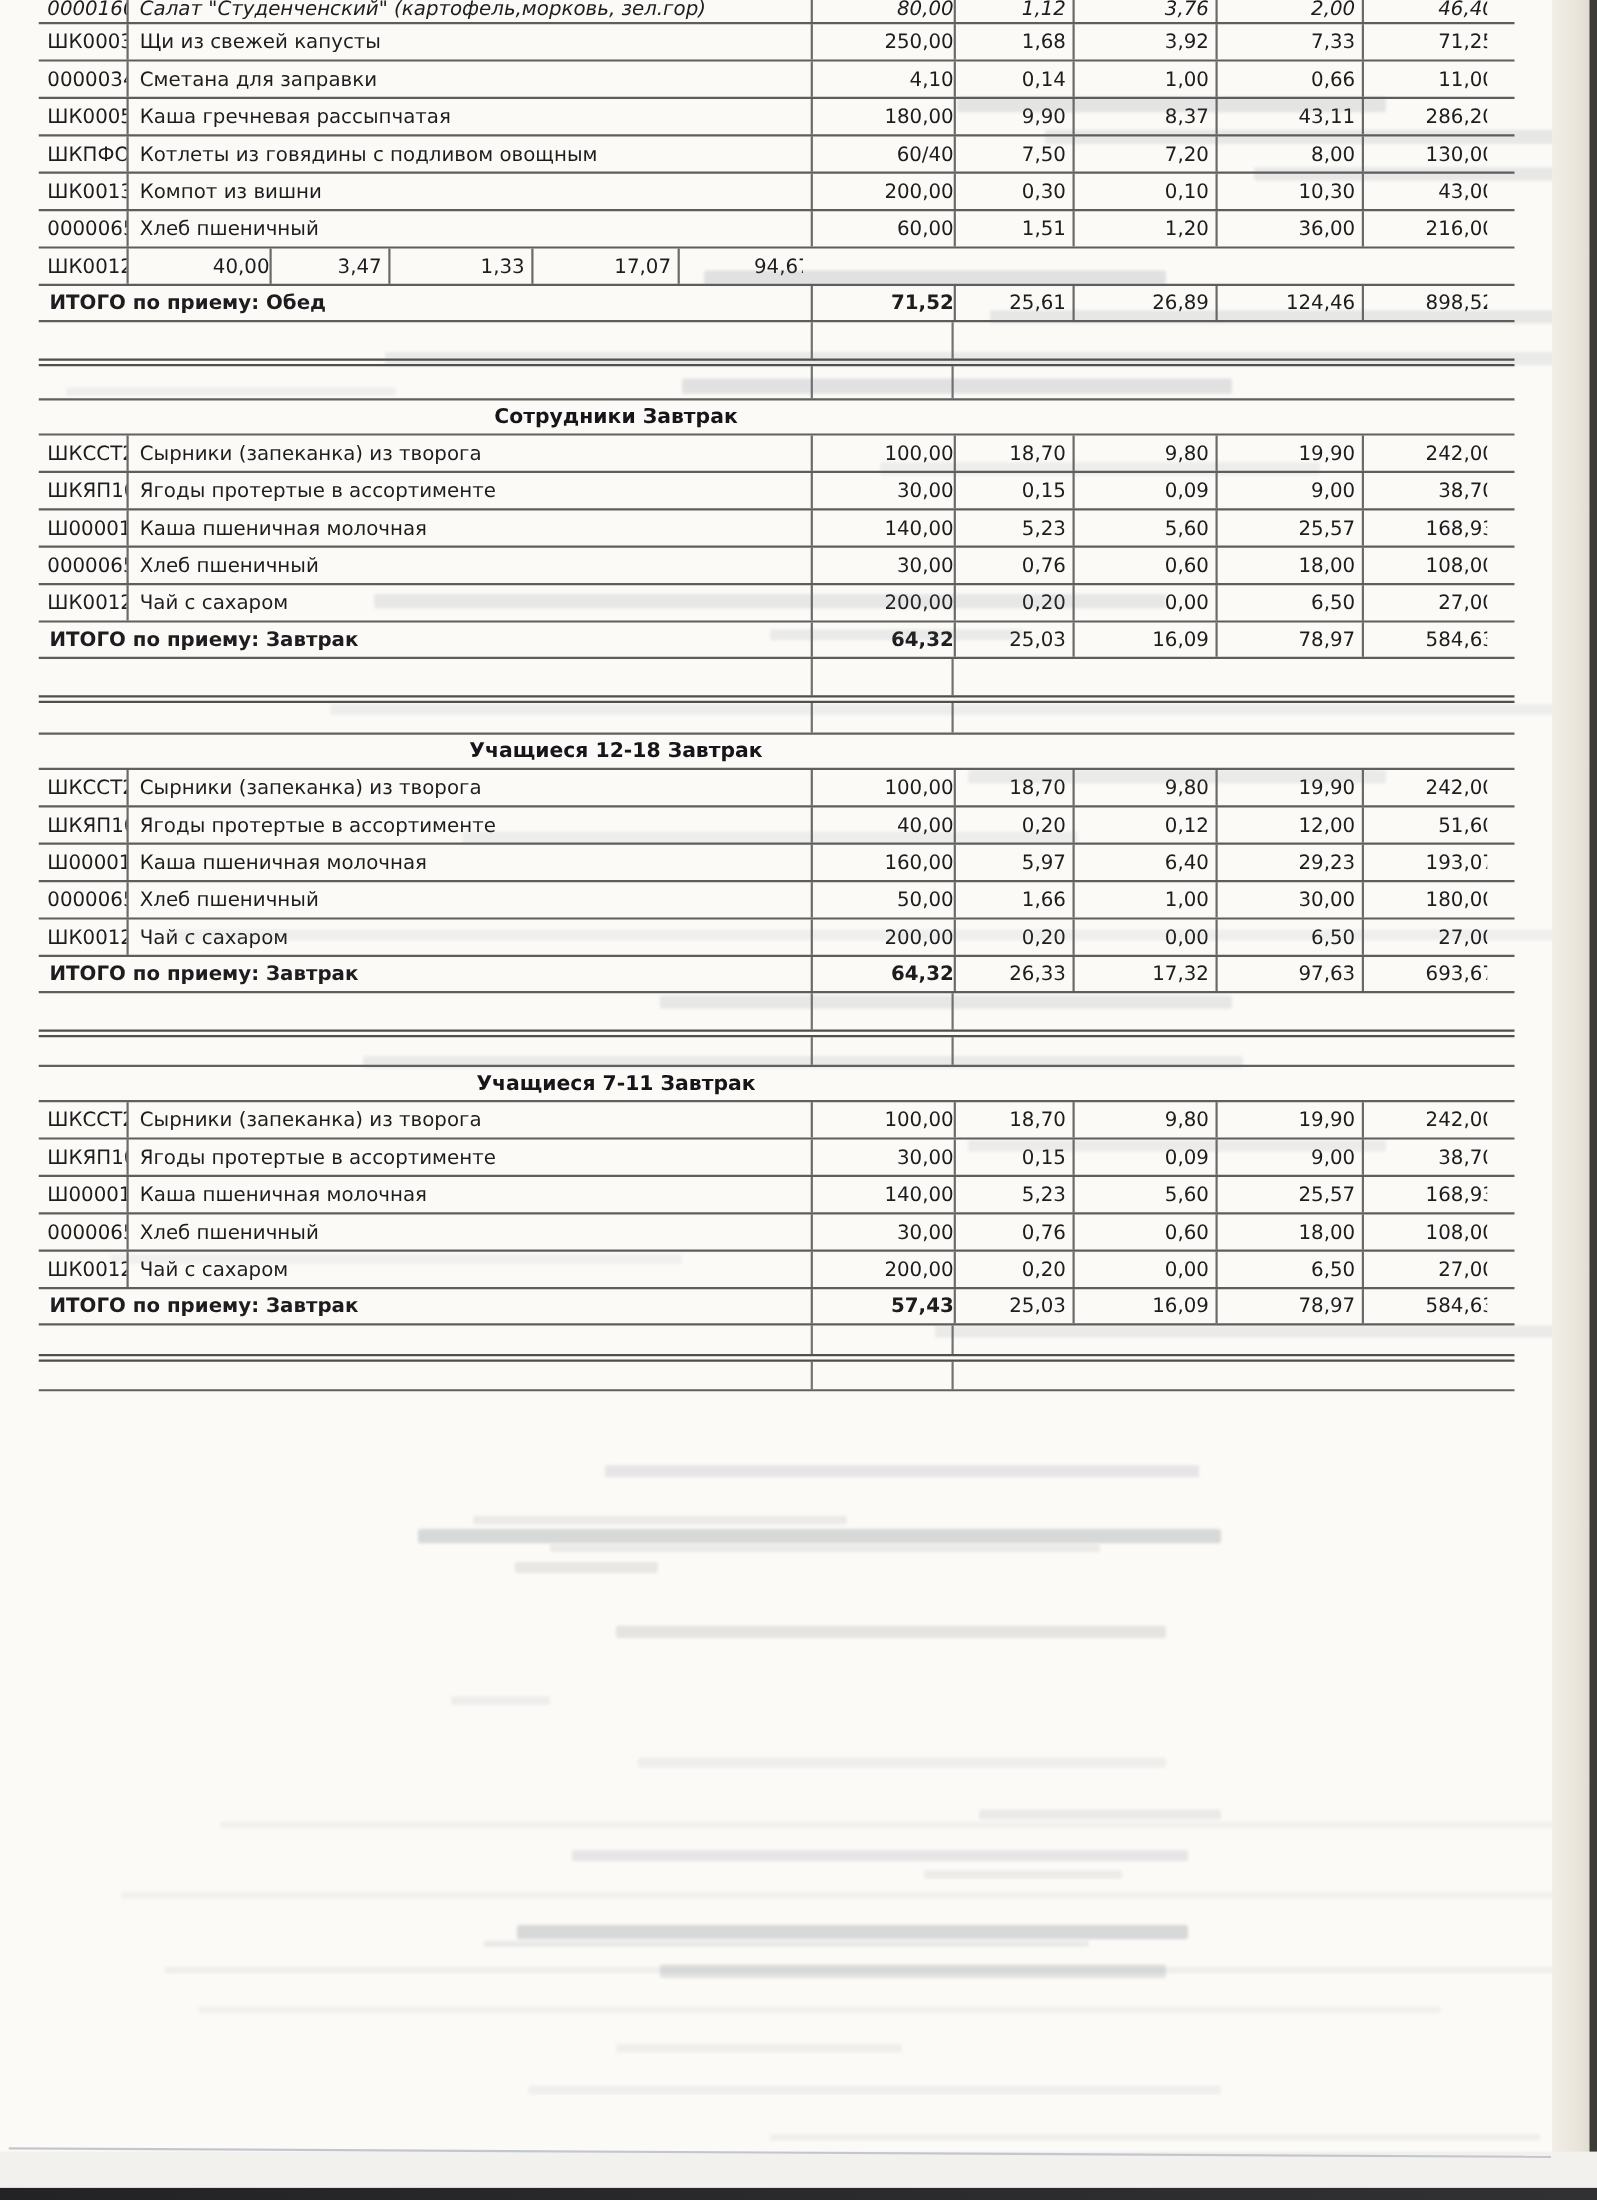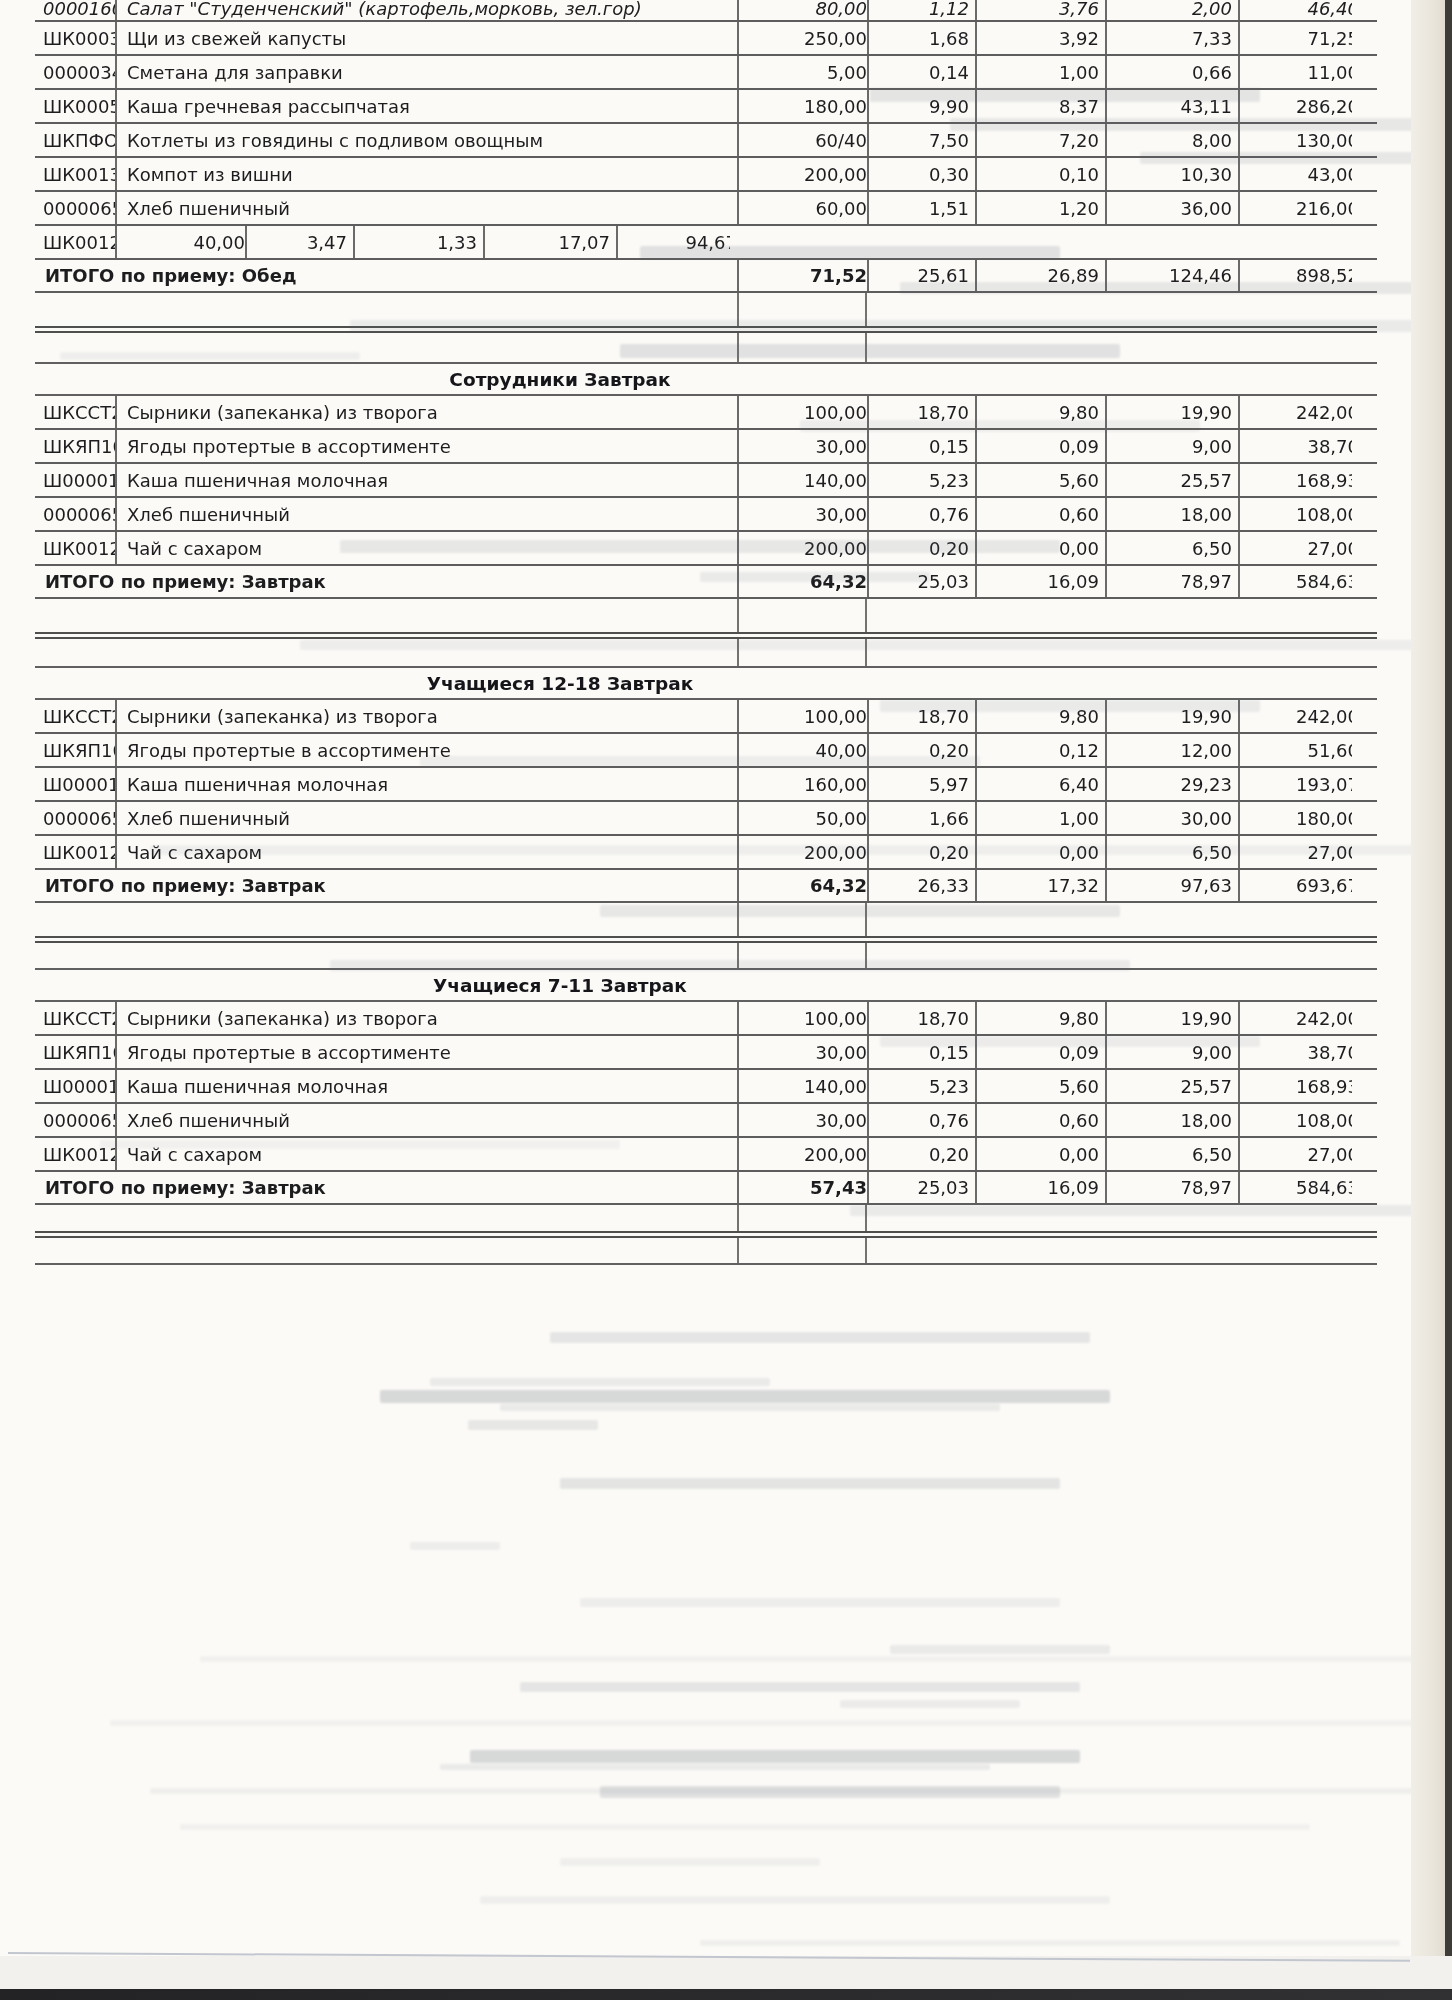--- a/index.html
+++ b/index.html
@@ -102,21 +102,21 @@
         </div>
       </div>
       <div class="r">
         <div class="cell c-code">
           <span class="cellin">0000034</span>
         </div>
         <div class="cell c-name vb">
           <span class="cellin">Сметана для заправки</span>
         </div>
         <div class="cell num vb n1">
-          <span class="cellin">5,00</span>
+          <span class="cellin">4,10</span>
         </div>
         <div class="cell num vb n2">
           <span class="cellin">0,14</span>
         </div>
         <div class="cell num vb n3">
           <span class="cellin">1,00</span>
         </div>
         <div class="cell num vb n4">
           <span class="cellin">0,66</span>
         </div>

